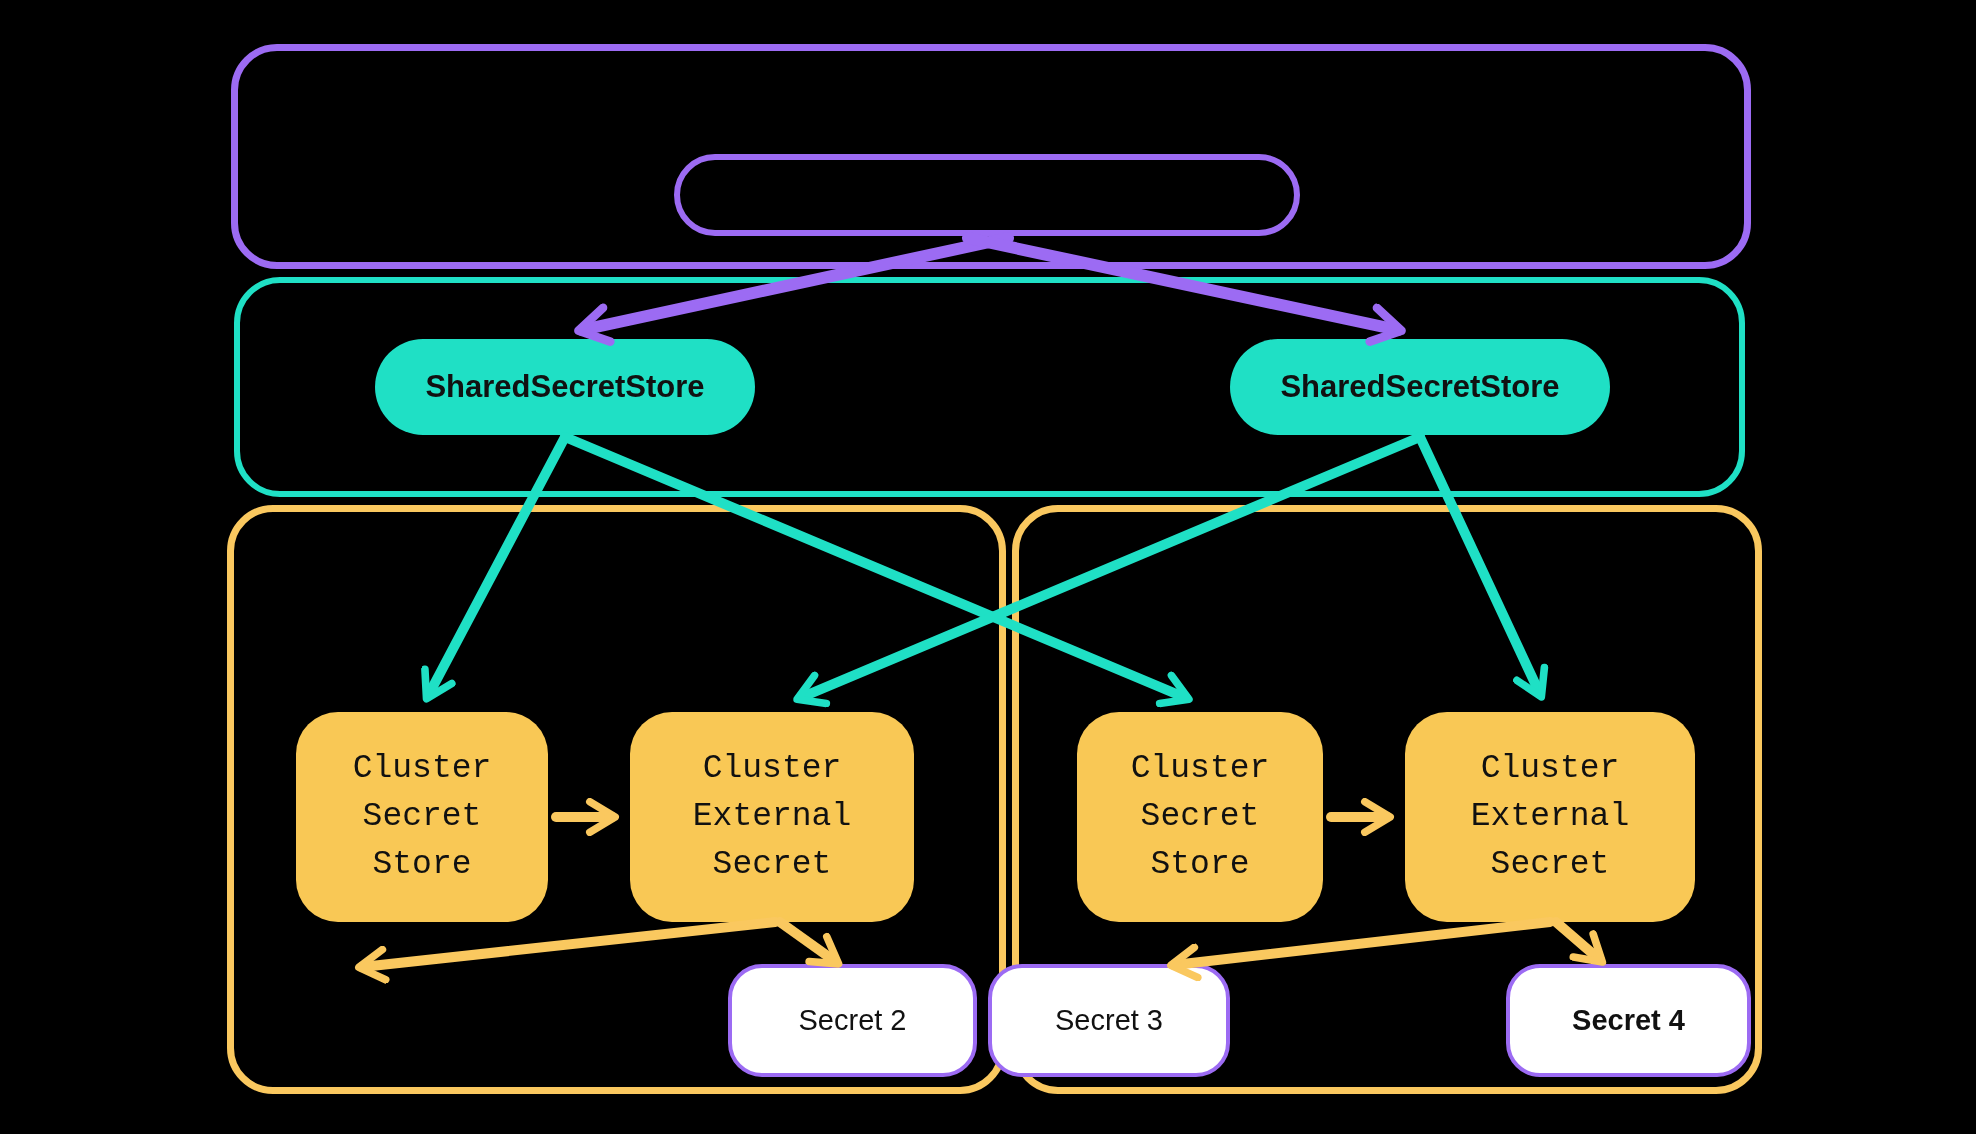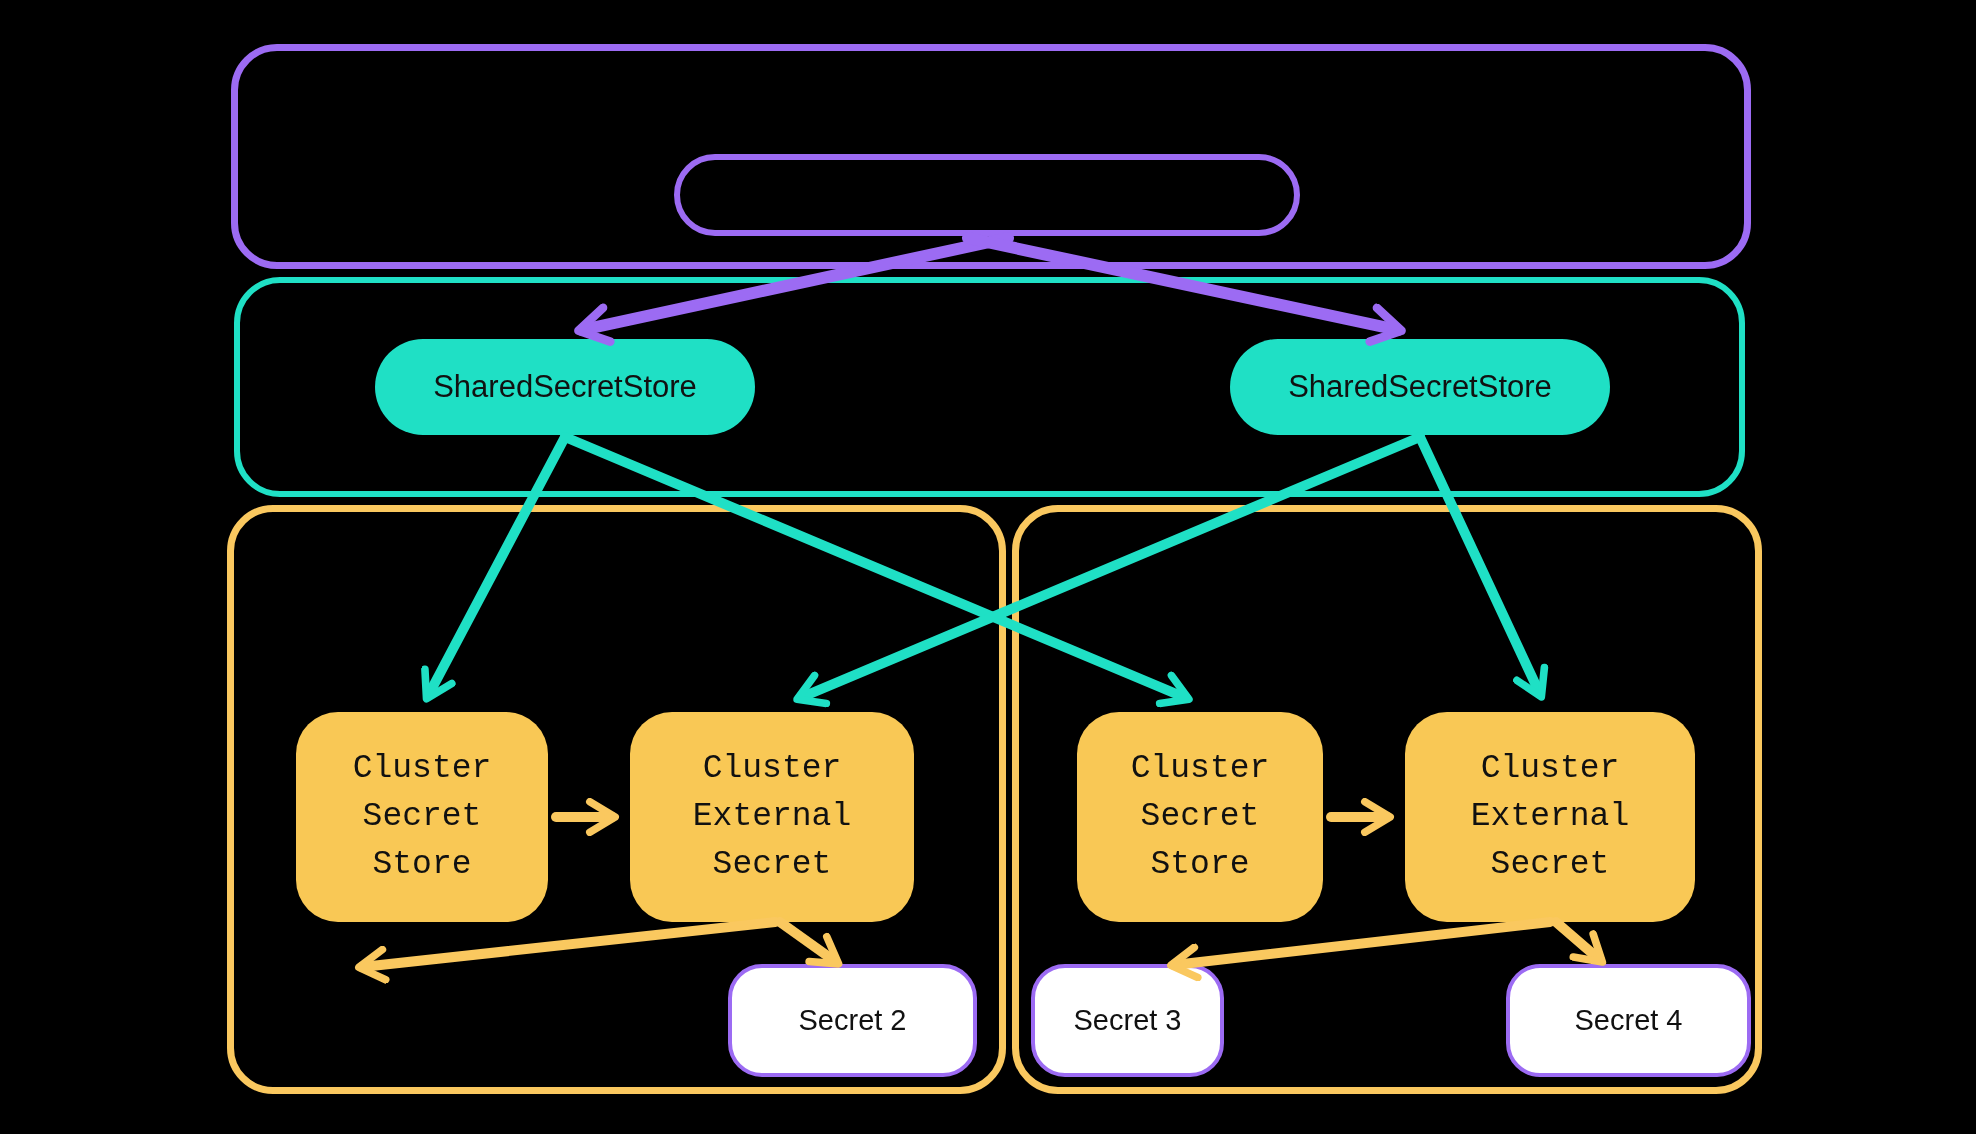--- a/index.html
+++ b/index.html
@@ -15,21 +15,21 @@
   .frame.f-teal{border:6px solid var(--teal);}
   .frame.f-yellow{border:7px solid var(--yellow);}
   .pill-outline{
     position:absolute;box-sizing:border-box;
     border:6px solid var(--purple);border-radius:41px;background:transparent;
   }
   .tealpill{
     position:absolute;box-sizing:border-box;
     background:var(--teal);border-radius:48px;
     display:flex;align-items:center;justify-content:center;
-    font-size:31px;font-weight:400;color:var(--text);
+    font-size:31px;font-weight:700;color:var(--text);
   }
   .ybox{
     position:absolute;box-sizing:border-box;
     background:var(--node_yellow);border-radius:42px;
     display:flex;flex-direction:column;align-items:center;justify-content:center;
     font-size:33px;line-height:48px;font-weight:500;color:var(--text);
     text-align:center;
     font-family:Liberation Mono, monospace;
   }
   .secret{
@@ -85,24 +85,24 @@
   </div>
   <div class="ybox" style="left:1405px;top:712px;width:290px;height:210px;">
     <span>Cluster</span>
     <span>External</span>
     <span>Secret</span>
   </div>
 
   <div class="secret" style="left:728px;top:964px;width:249px;height:113px;justify-content:center;">
     <span>Secret 2</span>
   </div>
-  <div class="secret" style="left:1031px;top:964px;width:193px;height:113px;">
+  <div class="secret" style="left:988px;top:964px;width:242px;height:113px;">
     <span>Secret 3</span>
   </div>
-  <div class="secret" style="left:1506px;top:964px;width:245px;height:113px;">
+  <div class="secret" style="left:1506px;top:964px;width:245px;height:113px;font-weight:bold;">
     <span>Secret 4</span>
   </div>
 
   <svg class="arrows" viewBox="0 0 1976 1134">
     <defs>
       <marker id="head-purple" viewBox="0 0 12 12" refX="9.5" refY="6" markerWidth="3.6" markerHeight="3.6" orient="auto">
         <path class="mh-purple" d="M2.5,1.2 L10.5,6 L2.5,10.8" stroke-width="2.4" stroke-linecap="round" stroke-linejoin="round"></path>
       </marker>
       <marker id="head-teal" viewBox="0 0 12 12" refX="9.5" refY="6" markerWidth="3.8" markerHeight="3.8" orient="auto">
         <path class="mh-teal" d="M2.5,1.2 L10.5,6 L2.5,10.8" stroke-width="2.4" stroke-linecap="round" stroke-linejoin="round"></path>

